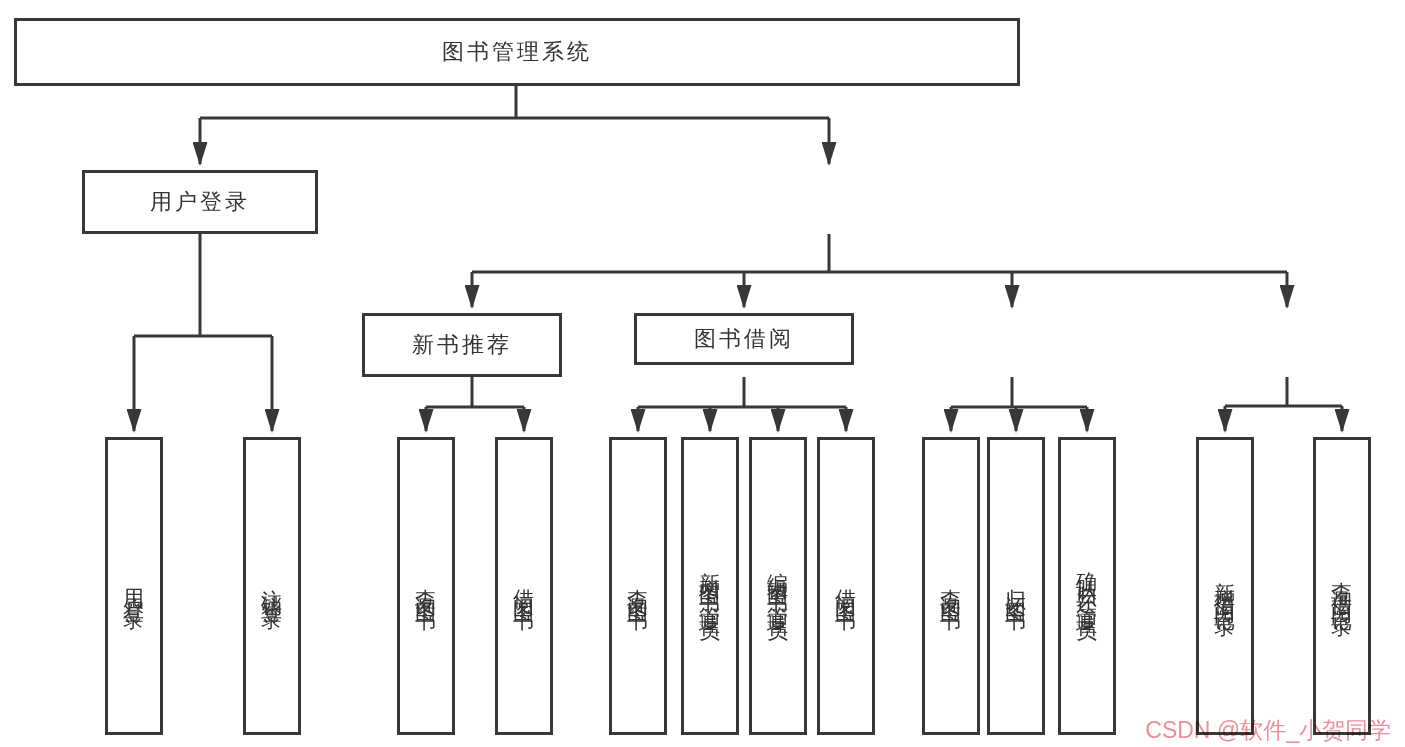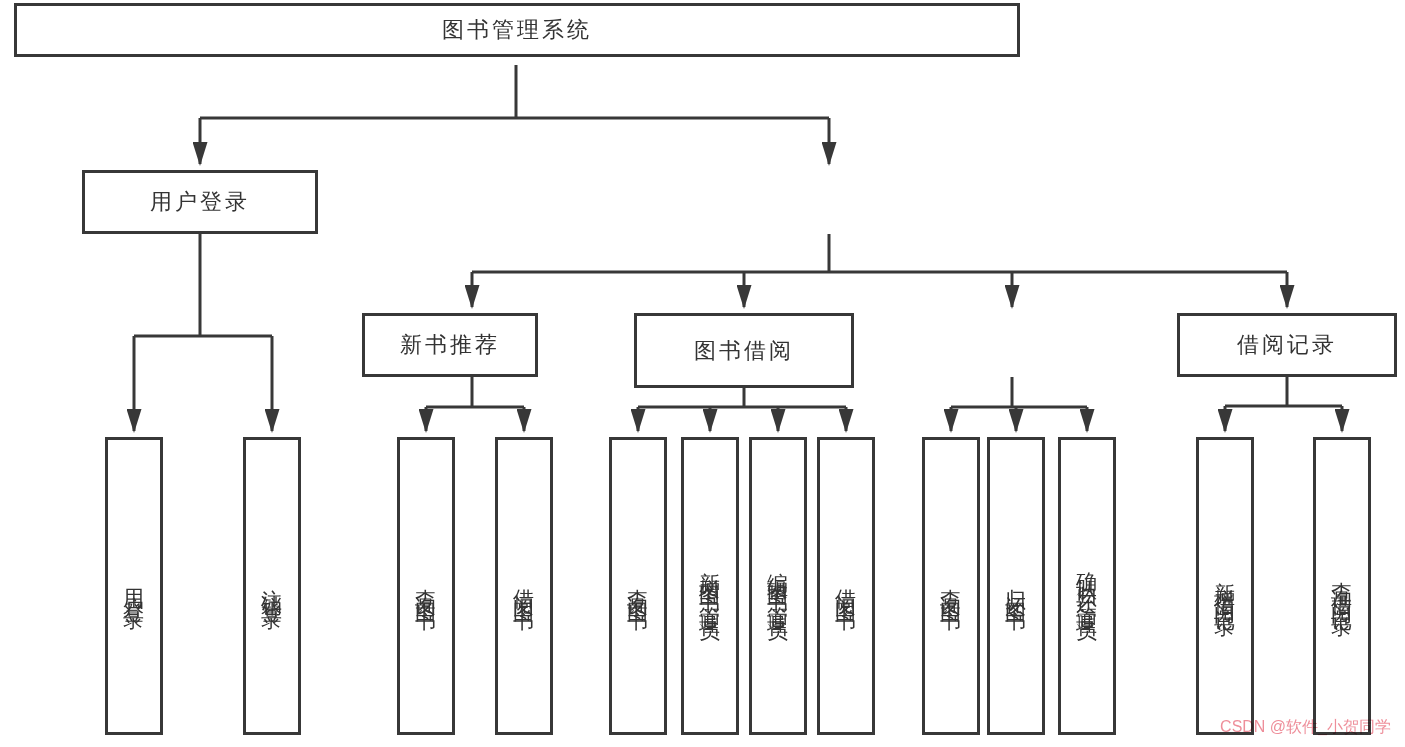--- a/index.html
+++ b/index.html
@@ -33,22 +33,22 @@
   .leaf span{
     writing-mode:vertical-rl;
     font-size:21px;
     letter-spacing:7px;
     color:#333333;
     line-height:1.1;
   }
   #watermark{
     position:absolute;
     right:14px;
-    bottom:9px;
-    font-size:16px;
+    bottom:1px;
+    font-size:23px;
     z-index:3;
     mix-blend-mode:multiply;
     white-space:nowrap;
   }
 </style>
 </head>
 <body>
 
 <div id="canvas">
 
@@ -86,36 +86,33 @@
     <path d="M1012,377 V407 M951,407 H1087" fill="none" stroke="#383838" stroke-width="3"></path>
     <path d="M951,407 V431" fill="none" stroke="#383838" stroke-width="3" marker-end="url(#arrow)"></path>
     <path d="M1016,407 V431" fill="none" stroke="#383838" stroke-width="3" marker-end="url(#arrow)"></path>
     <path d="M1087,407 V431" fill="none" stroke="#383838" stroke-width="3" marker-end="url(#arrow)"></path>
 
     <path d="M1287,377 V406 M1225,406 H1342" fill="none" stroke="#383838" stroke-width="3"></path>
     <path d="M1225,406 V431" fill="none" stroke="#383838" stroke-width="3" marker-end="url(#arrow)"></path>
     <path d="M1342,406 V431" fill="none" stroke="#383838" stroke-width="3" marker-end="url(#arrow)"></path>
   </svg>
 
-  <div class="box" style="left:14px;top:3px;width:1006px;height:54px">
+  <div class="box" style="left:14px;top:18px;width:1006px;height:68px">
     <span class="hlabel">图书管理系统</span>
   </div>
 
   <div class="box" style="left:82px;top:170px;width:236px;height:64px">
     <span class="hlabel">用户登录</span>
   </div>
 
-  <div class="box" style="left:362px;top:313px;width:176px;height:64px">
+  <div class="box" style="left:362px;top:313px;width:200px;height:64px">
     <span class="hlabel">新书推荐</span>
   </div>
-  <div class="box" style="left:634px;top:313px;width:220px;height:75px">
+  <div class="box" style="left:634px;top:313px;width:220px;height:52px">
     <span class="hlabel">图书借阅</span>
-  </div>
-  <div class="box" style="left:1177px;top:313px;width:220px;height:64px">
-    <span class="hlabel">借阅记录</span>
   </div>
 
   <div class="box leaf" style="left:105px;top:437px;width:58px;height:298px">
     <span>用户登录</span>
   </div>
   <div class="box leaf" style="left:243px;top:437px;width:58px;height:298px">
     <span>注销登录</span>
   </div>
 
   <div class="box leaf" style="left:397px;top:437px;width:58px;height:298px">

